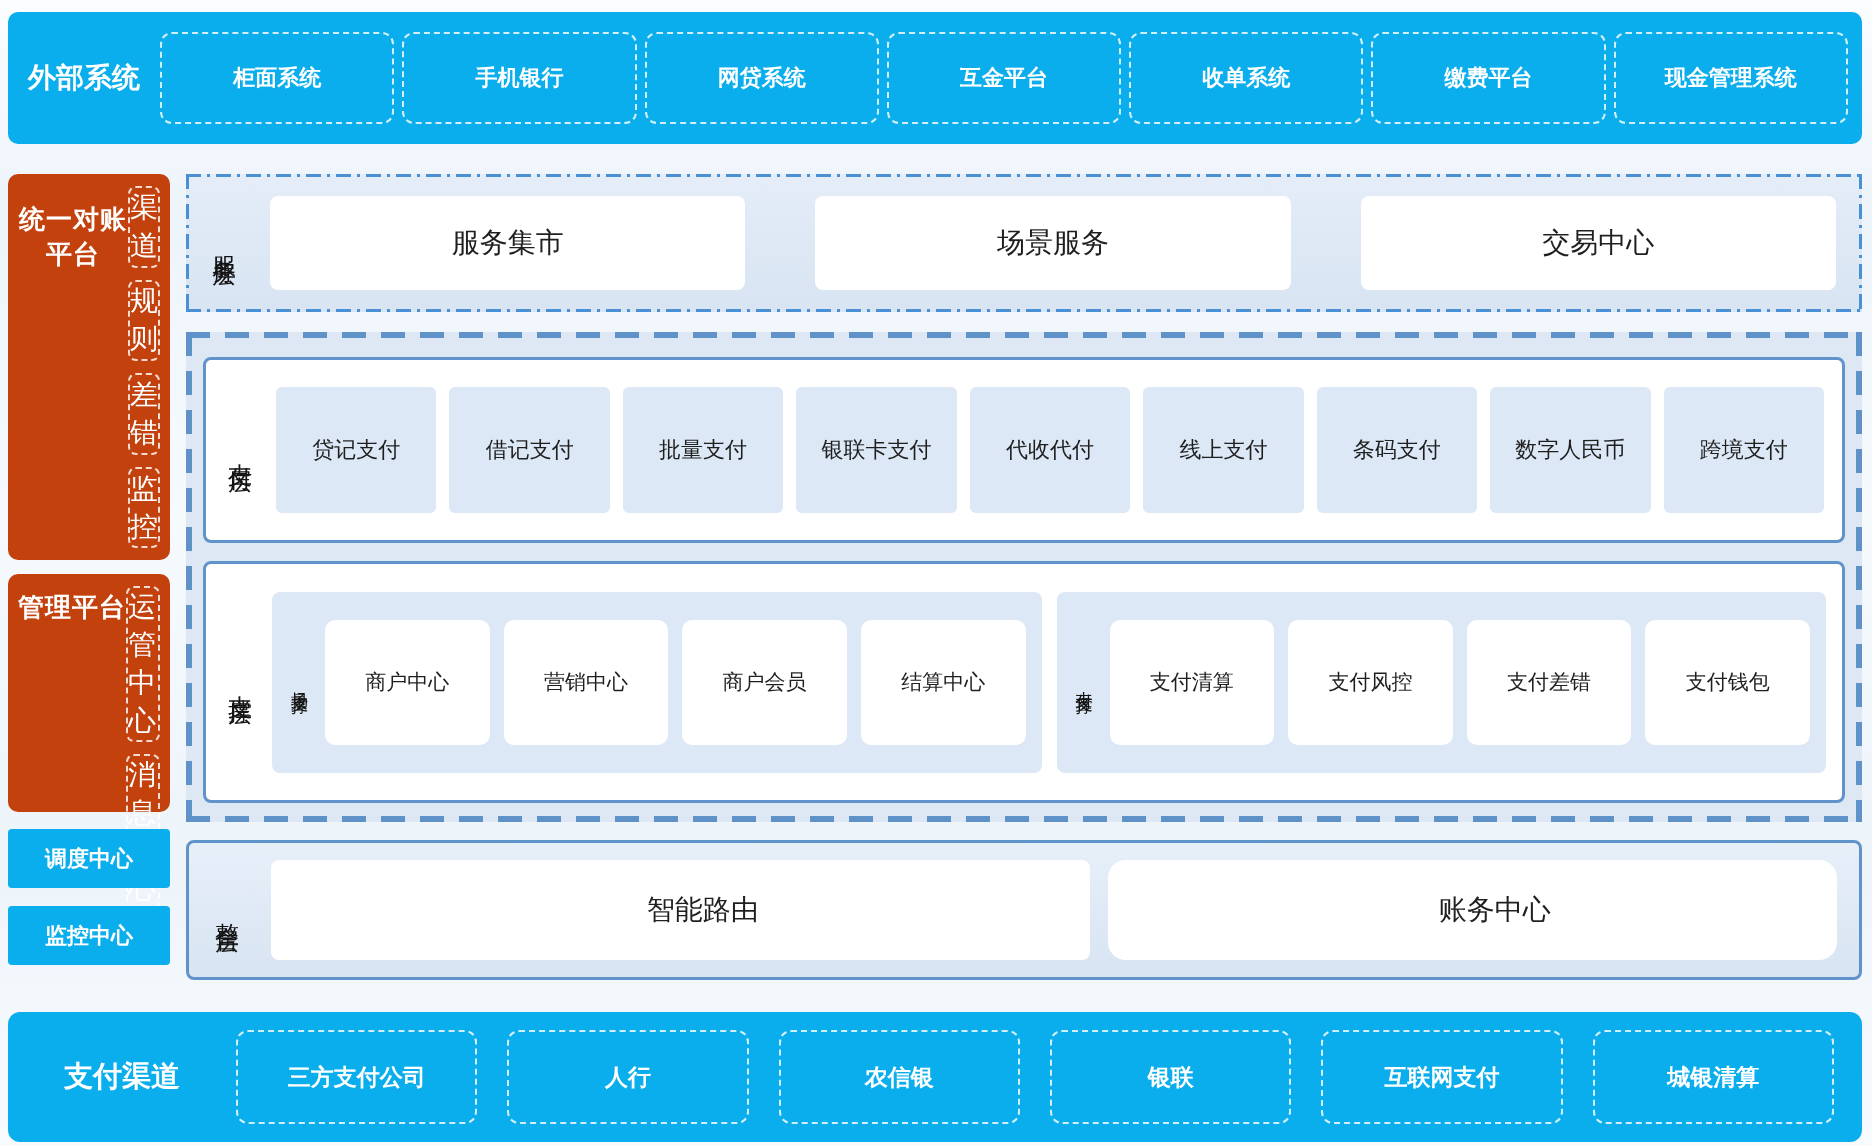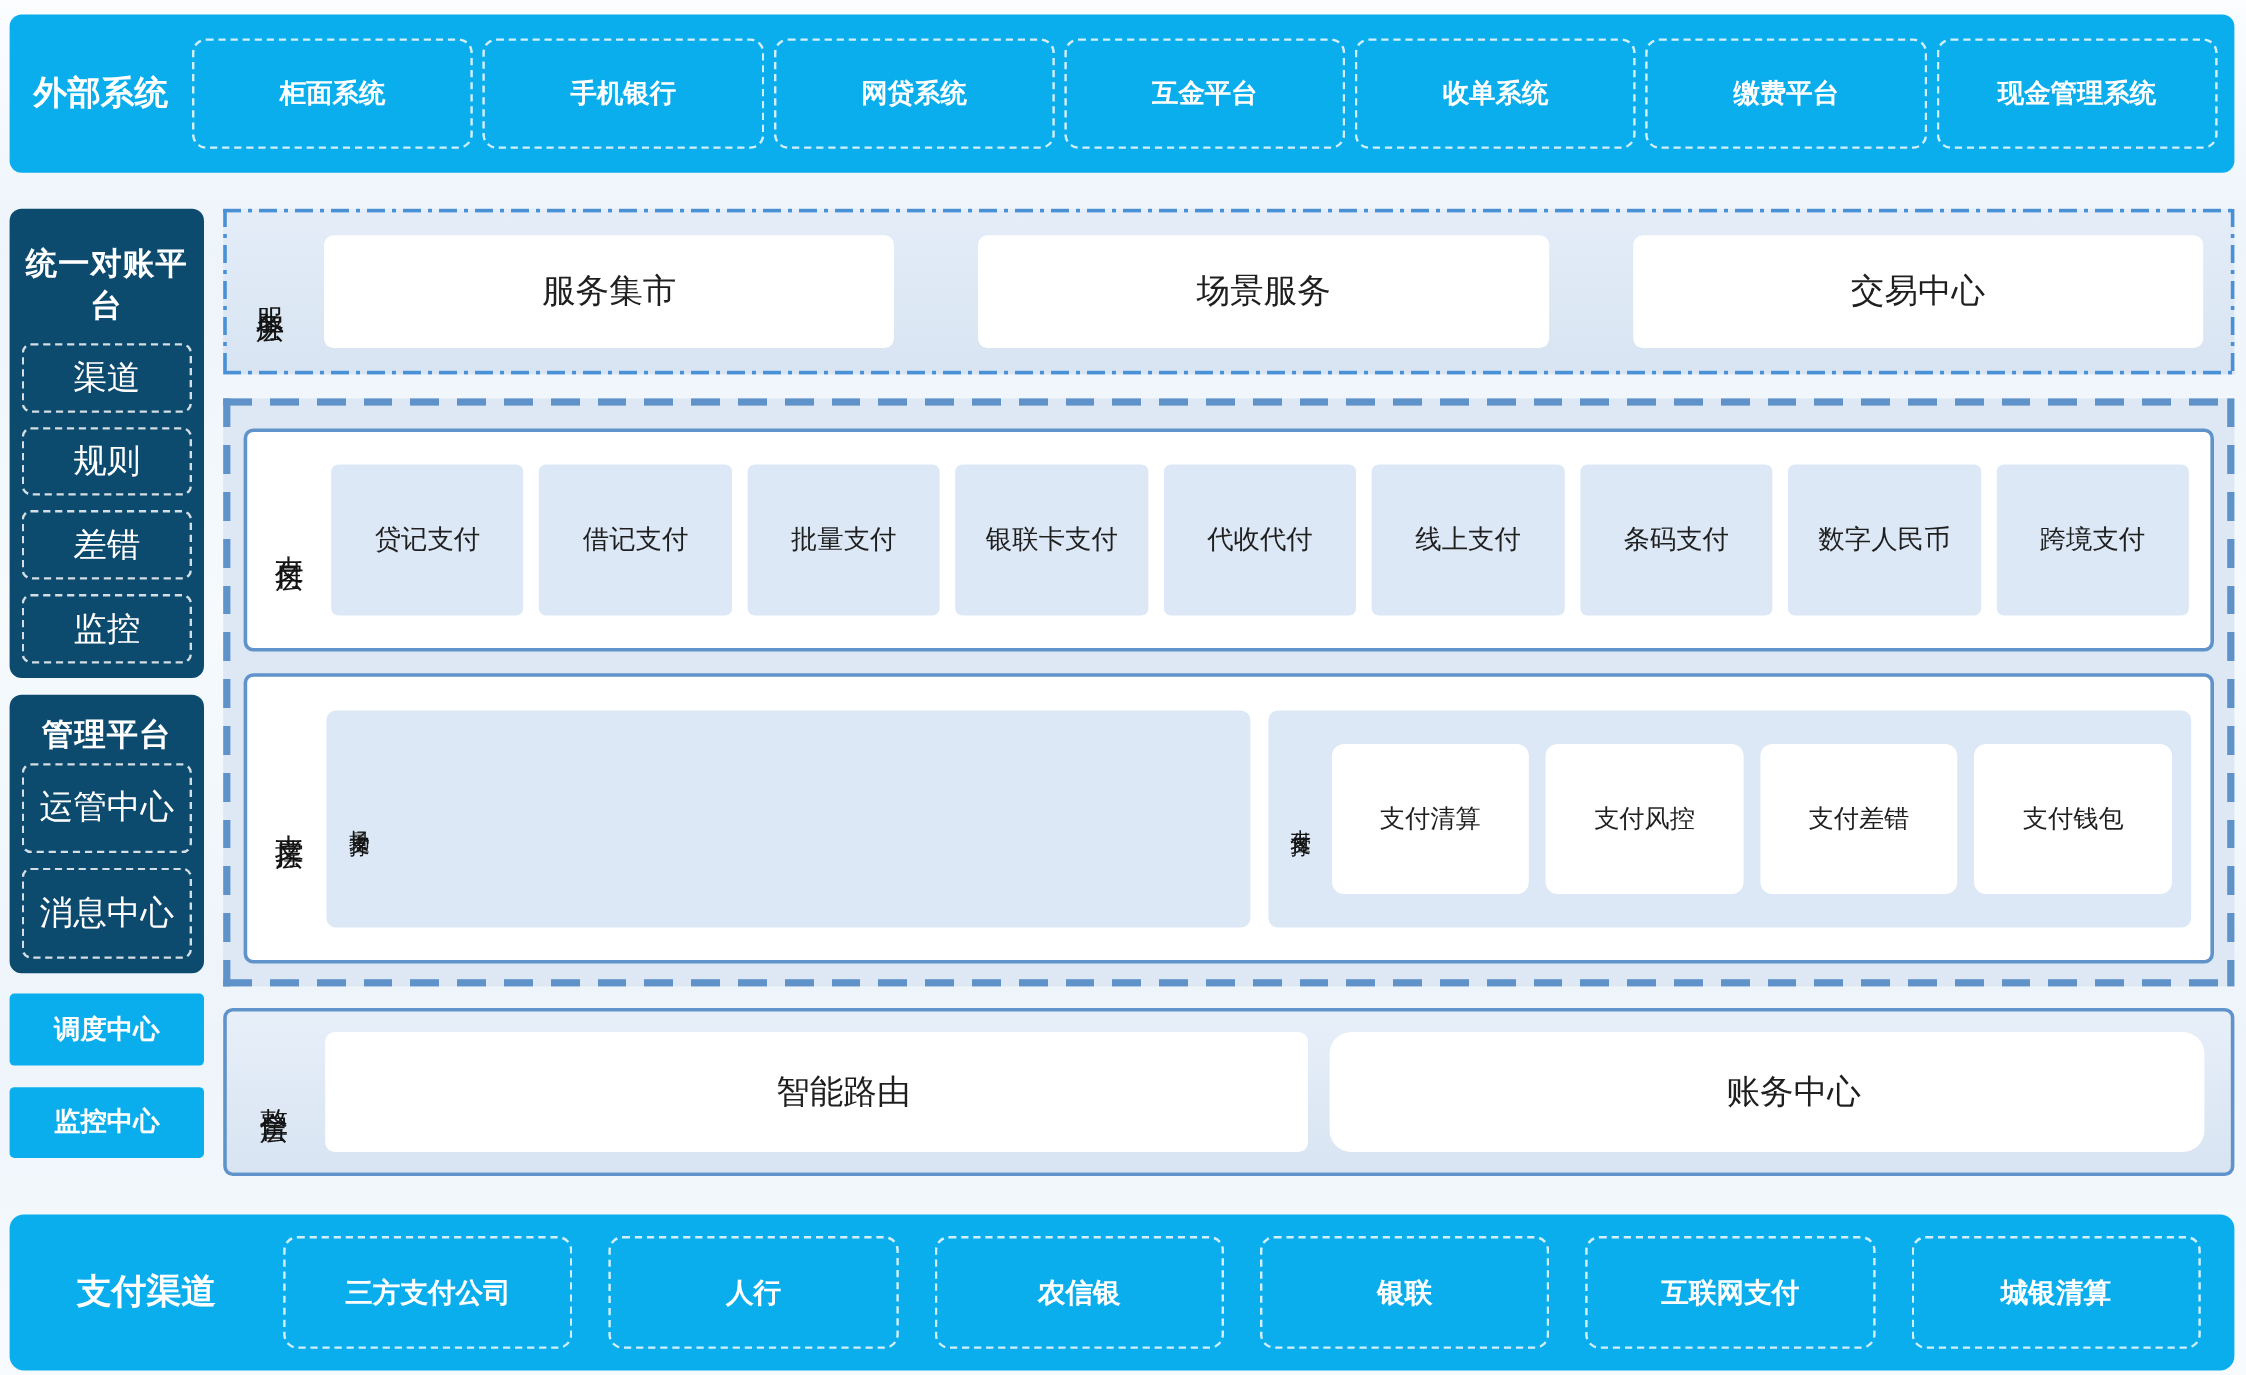--- a/index.html
+++ b/index.html
@@ -24,21 +24,21 @@
   .bottombar { margin-top: 29px; height: 130px; border-radius: 12px; }
   .bottombar-title { width: 228px; text-align: center; color: #fff; font-size: 29px; font-weight: bold; }
   .bottombar-items { flex: 1; display: flex; gap: 30px; padding-right: 28px; height: 94px; }
   .bottombar .dashed-pill { font-size: 23px; }
 
   
   .content { flex: 1; display: flex; gap: 16px; margin-top: 30px; min-height: 0; }
 
   
   .sidebar { width: 162px; display: flex; flex-direction: column; }
-  .side-card { background: #0c4a6e; border-radius: 10px; padding: 12px 10px; color: #fff; display: flex; flex-direction: column; }
+  .side-card { background: #c2410c; border-radius: 10px; padding: 12px 10px; color: #fff; display: flex; flex-direction: row; }
   .side-card.recon { height: 400px; margin-bottom: 14px; }
   .side-card.mgmt  { height: 238px; margin-bottom: 17px; }
   .side-title { text-align: center; font-size: 26px; font-weight: bold; letter-spacing: 1px; }
   .recon .side-title { margin: 16px 0 14px; }
   .mgmt  .side-title { margin: 4px 0 6px; }
   .side-items { flex: 1; display: flex; flex-direction: column; gap: 12px; }
   .side-item {
     flex: 1; border: 2px dashed rgba(255,255,255,.82); border-radius: 8px;
     display: flex; align-items: center; justify-content: center;
     font-size: 28px; font-weight: normal;
@@ -186,20 +186,26 @@
             <div class="pay-box">数字人民币</div>
             <div class="pay-box">跨境支付</div>
           </div>
         </div>
 
         <div class="layer-card support-card">
           <div class="v-label">支撑层</div>
           <div class="groups">
             <div class="group">
               <div class="g-label">场景支撑</div>
+              <div class="group-boxes">
+                <div class="group-box">商户中心</div>
+                <div class="group-box">营销中心</div>
+                <div class="group-box">商户会员</div>
+                <div class="group-box">结算中心</div>
+              </div>
             </div>
             <div class="group">
               <div class="g-label">支付支撑</div>
               <div class="group-boxes">
                 <div class="group-box">支付清算</div>
                 <div class="group-box">支付风控</div>
                 <div class="group-box">支付差错</div>
                 <div class="group-box">支付钱包</div>
               </div>
             </div>

